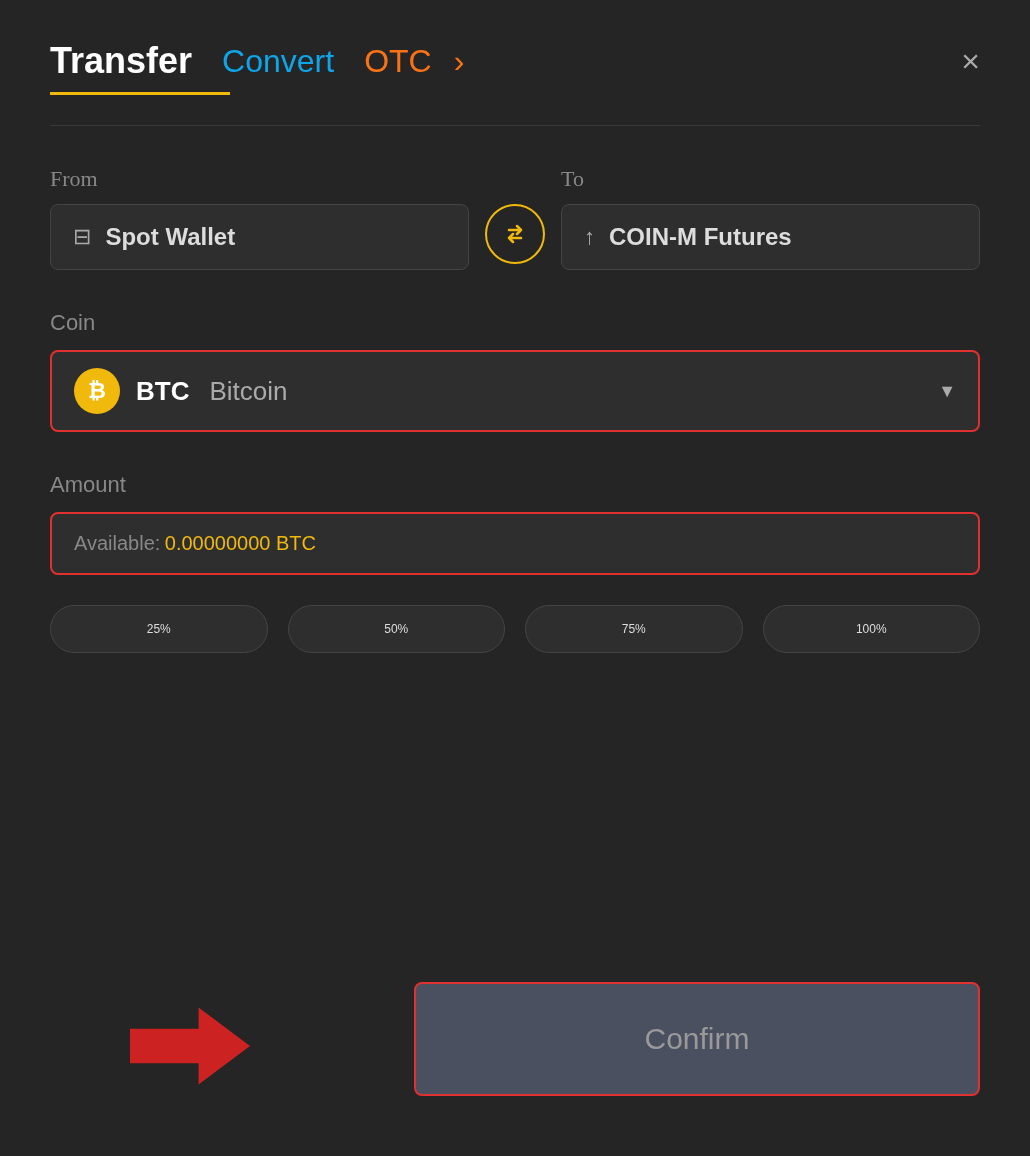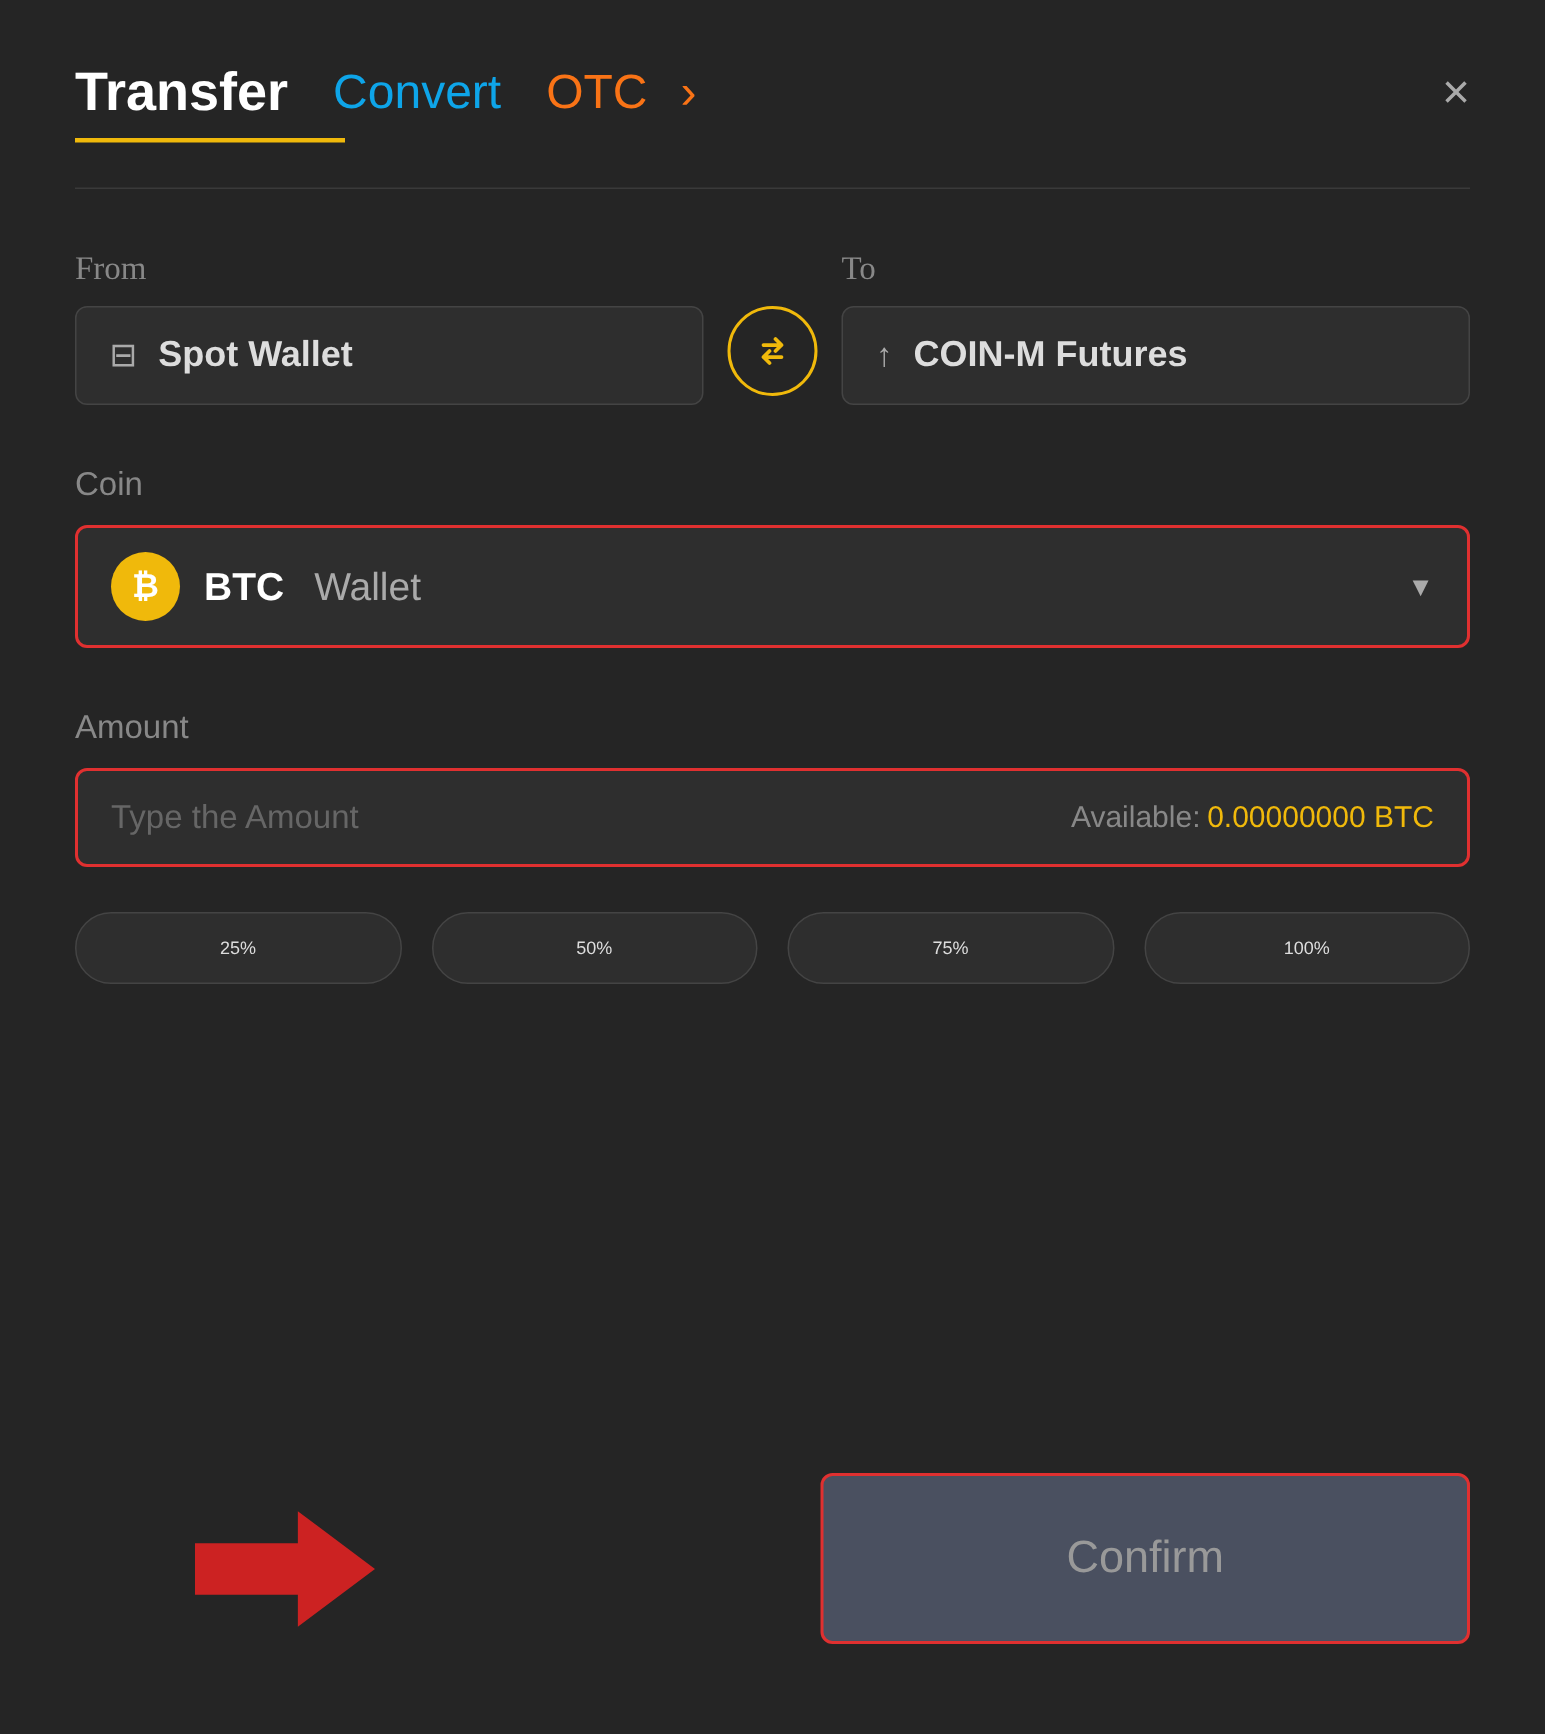--- a/index.html
+++ b/index.html
@@ -253,21 +253,21 @@
     .confirm-area {
       display: flex;
       align-items: center;
       justify-content: flex-end;
       margin-top: auto;
       gap: 0;
       position: relative;
     }
 
     .confirm-btn {
-      width: 433px;
+      width: 566px;
       padding: 38px 12px;
       background: #4a5060;
       border: 2.5px solid #e03030;
       border-radius: 8px;
       color: #999999;
       font-size: 30px;
       cursor: pointer;
       text-align: center;
     }
 
@@ -322,29 +322,28 @@
     </div>
   </div>
 
   <div>
     <div class="section-label">Coin</div>
     <div class="coin-select">
       <div class="btc-icon">
         <span>₿</span>
       </div>
       <span class="coin-name">BTC</span>
-      <span class="coin-fullname">Wallet</span>
+      <span class="coin-fullname">Bitcoin</span>
       <span class="dropdown-arrow">▼</span>
     </div>
   </div>
 
   <div>
     <div class="section-label">Amount</div>
     <div class="amount-box">
-      <input class="amount-input" type="text" placeholder="Type the Amount" style="">
       <span class="available-text">Available:</span>&nbsp;
       <span class="available-value">0.00000000 BTC</span>
     </div>
   </div>
 
   <div class="percent-row">
     <button class="percent-btn">25%</button>
     <button class="percent-btn">50%</button>
     <button class="percent-btn">75%</button>
     <button class="percent-btn">100%</button>

